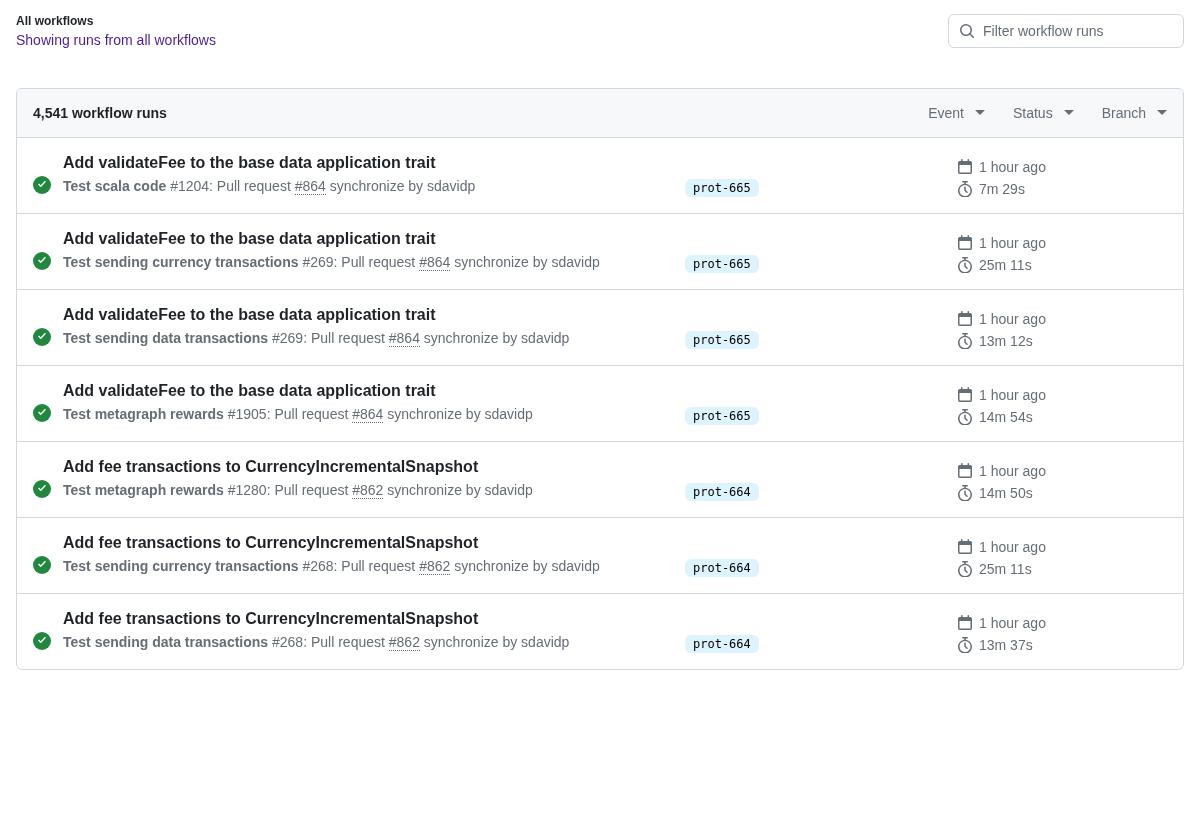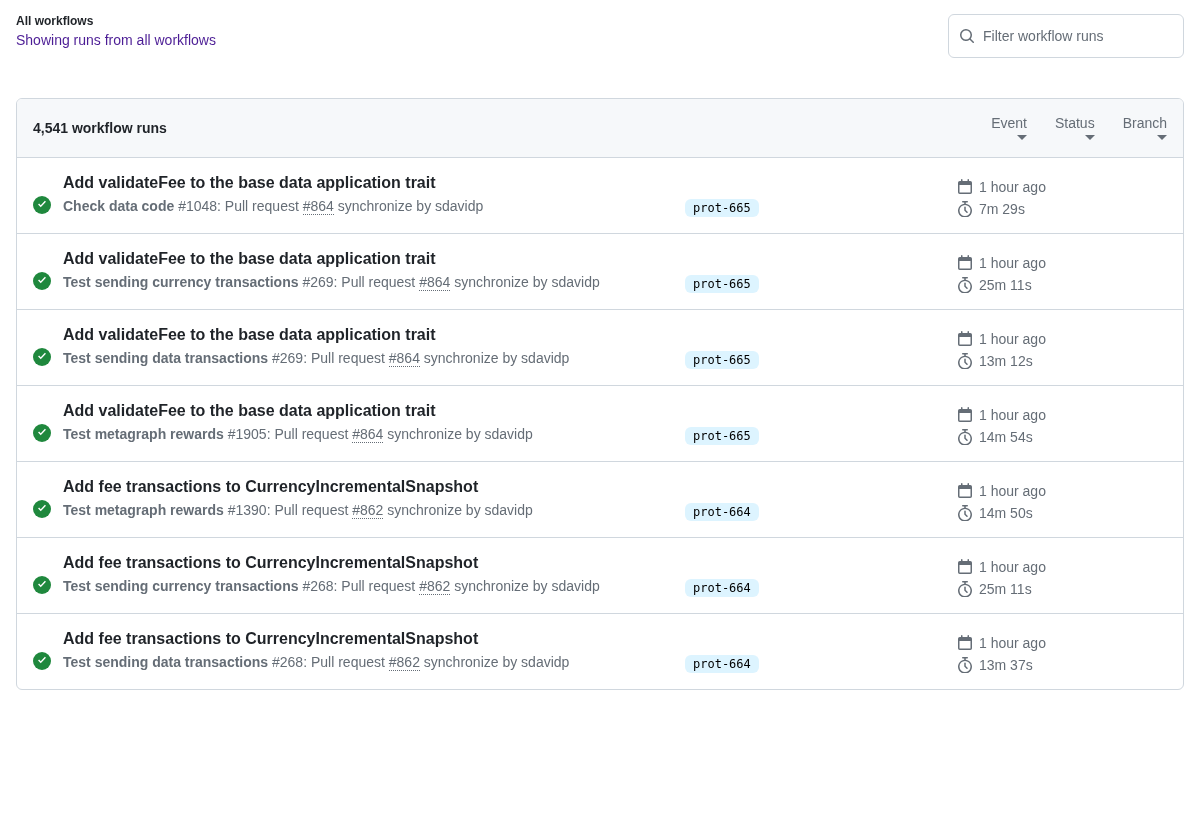--- a/index.html
+++ b/index.html
@@ -28,21 +28,21 @@
   .header-left .subtitle {
     font-size: 14px;
     color: #4c1d95;
   }
   .filter-box {
     display: flex;
     align-items: center;
     border: 1px solid #d0d7de;
     border-radius: 6px;
     background: #ffffff;
-    height: 44px;
+    height: 34px;
     min-width: 220px;
     padding: 0 10px;
     gap: 8px;
   }
   .filter-box input {
     border: none;
     outline: none;
     font-size: 14px;
     color: #656d76;
     width: 190px;
@@ -64,24 +64,23 @@
     padding: 16px;
     background: #f6f8fa;
     border-bottom: 1px solid #d0d7de;
   }
   .run-count { font-weight: 600; font-size: 14px; text-align: center; }
   .filter-group { display: flex; gap: 28px; align-items: center; }
   .filter-link {
     color: #656d76;
     font-size: 14px;
     display: inline-flex;
-    align-items: flex-end;
-    gap: 4px;
+    align-items: center;
+    gap: 10px;
     cursor: pointer;
-    flex-direction: column;
   }
   .caret-svg { margin-left: 1px; display: inline-block; }
 
   .run-row {
     display: flex;
     align-items: flex-end;
     padding: 16px;
     border-bottom: 1px solid #d0d7de;
     gap: 12px;
   }
@@ -175,22 +174,22 @@
   <div class="run-row">
     <div class="status-col">
       <svg class="oct-svg" width="18" height="18" viewBox="0 0 16 16">
         <circle cx="8" cy="8" r="8" fill="#1f883d"></circle>
         <path d="M11.5 5.2 6.9 10 4.5 7.6l.9-.9 1.5 1.5 3.7-3.9z" fill="#fff"></path>
       </svg>
     </div>
     <div class="main-col">
       <a class="title-link">Add validateFee to the base data application trait</a>
       <div class="subline">
-        <span class="wfname">Check data code</span>
-        <span> #1048</span><span>: Pull request </span><span class="dotted">#864</span><span> synchronize by sdavidp</span>
+        <span class="wfname">Test scala code</span>
+        <span> #1204</span><span>: Pull request </span><span class="dotted">#864</span><span> synchronize by sdavidp</span>
       </div>
     </div>
     <div class="branch-col">
       <span class="branch-chip">prot-665</span>
     </div>
     <div class="time-col">
       <div class="tc-row">
         <svg class="oct-svg" width="16" height="16" viewBox="0 0 16 16" fill="#656d76">
                 <path d="M4.75 0a.75.75 0 0 1 .75.75V2h5V.75a.75.75 0 0 1 1.5 0V2h1.25A1.75 1.75 0 0 1 15 3.75v9.5A1.75 1.75 0 0 1 13.25 15H2.75A1.75 1.75 0 0 1 1 13.25v-9.5A1.75 1.75 0 0 1 2.75 2H4V.75A.75.75 0 0 1 4.75 0ZM2.5 6v7.25c0 .138.112.25.25.25h10.5a.25.25 0 0 0 .25-.25V6Z"></path>
               </svg>
@@ -308,21 +307,21 @@
     <div class="status-col">
       <svg class="oct-svg" width="18" height="18" viewBox="0 0 16 16">
         <circle cx="8" cy="8" r="8" fill="#1f883d"></circle>
         <path d="M11.5 5.2 6.9 10 4.5 7.6l.9-.9 1.5 1.5 3.7-3.9z" fill="#fff"></path>
       </svg>
     </div>
     <div class="main-col">
       <a class="title-link">Add fee transactions to CurrencyIncrementalSnapshot</a>
       <div class="subline">
         <span class="wfname">Test metagraph rewards</span>
-        <span> #1390</span><span>: Pull request </span><span class="dotted">#862</span><span> synchronize by sdavidp</span>
+        <span> #1280</span><span>: Pull request </span><span class="dotted">#862</span><span> synchronize by sdavidp</span>
       </div>
     </div>
     <div class="branch-col">
       <span class="branch-chip">prot-664</span>
     </div>
     <div class="time-col">
       <div class="tc-row">
         <svg class="oct-svg" width="16" height="16" viewBox="0 0 16 16" fill="#656d76">
                 <path d="M4.75 0a.75.75 0 0 1 .75.75V2h5V.75a.75.75 0 0 1 1.5 0V2h1.25A1.75 1.75 0 0 1 15 3.75v9.5A1.75 1.75 0 0 1 13.25 15H2.75A1.75 1.75 0 0 1 1 13.25v-9.5A1.75 1.75 0 0 1 2.75 2H4V.75A.75.75 0 0 1 4.75 0ZM2.5 6v7.25c0 .138.112.25.25.25h10.5a.25.25 0 0 0 .25-.25V6Z"></path>
               </svg>

